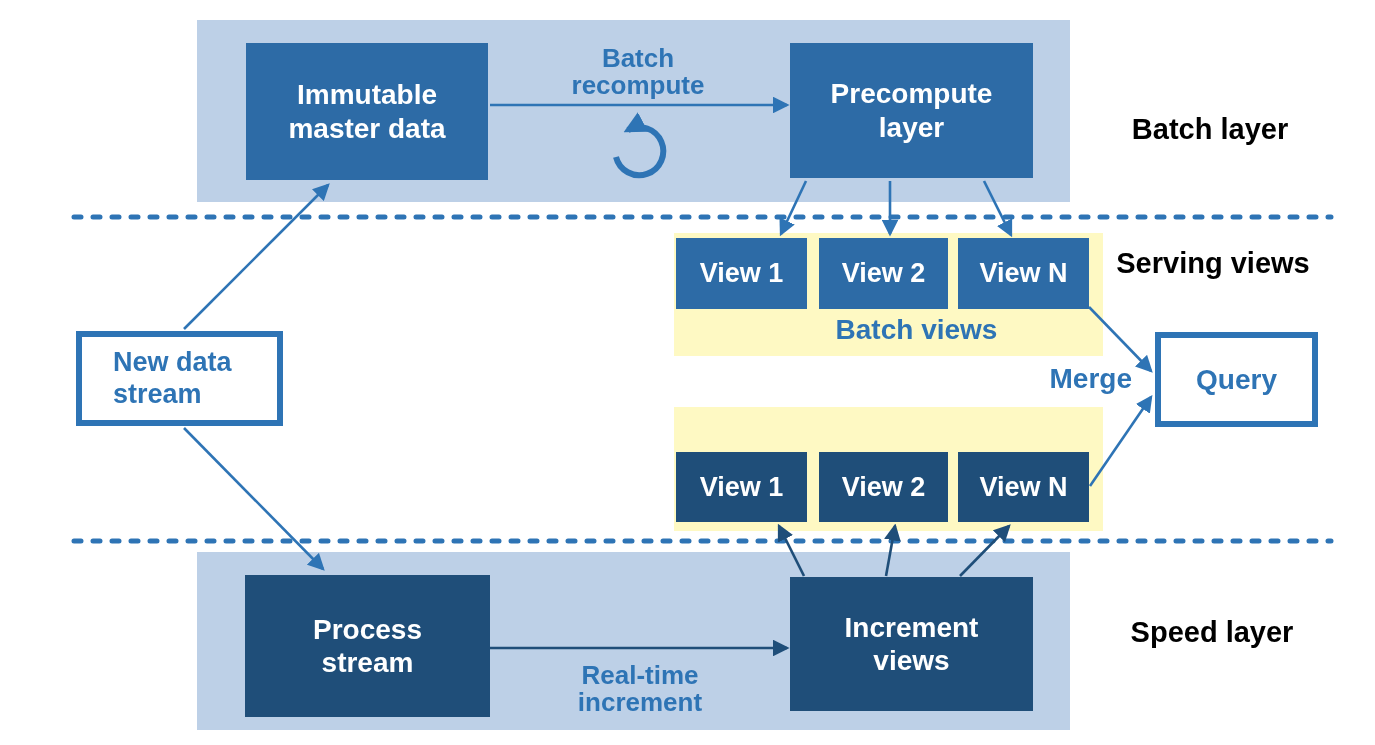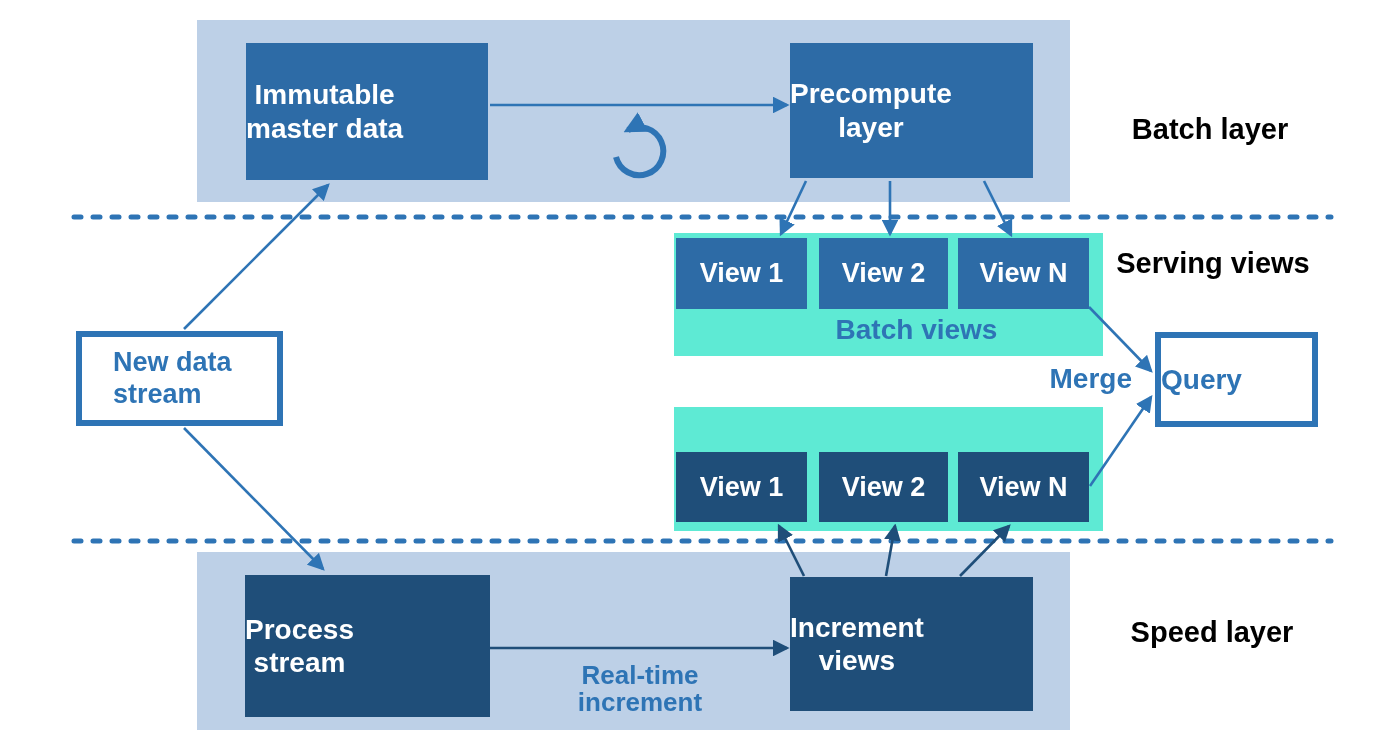--- a/index.html
+++ b/index.html
@@ -2,31 +2,31 @@
 <html><head>
 <meta charset="utf-8">
 <style>
   html,body{margin:0;padding:0;background:#ffffff;}
   #stage{
     position:relative;width:1375px;height:745px;background:#ffffff;overflow:hidden;
     font-family:"Liberation Sans",sans-serif;font-weight:bold;
   }
   .band{position:absolute;background:#BDD0E7;}
   .node{
-    position:absolute;display:flex;align-items:center;justify-content:flex-start;
+    position:absolute;display:flex;align-items:center;justify-content:center;
     text-align:center;color:#ffffff;font-size:28px;line-height:1.18;
     white-space:pre-line;box-sizing:border-box;
   }
   .med{background:#2D6BA6;}
   .navy{background:#1F4E79;}
   .outline{
     background:#ffffff;border:6px solid #2E74B5;color:#2E74B5;
   }
   .outline.leftalign{justify-content:flex-start;text-align:left;padding-left:31px;}
-  .vcontainer{position:absolute;background:#5eead4;}
+  .vcontainer{position:absolute;background:#fef9c3;}
   .vbox{
     position:absolute;display:flex;align-items:center;justify-content:center;
     color:#ffffff;font-size:27px;
   }
   .vlabel{
     position:absolute;left:0;width:100%;text-align:center;font-size:28px;
   }
   .vlabel.blue{color:#2E74B5;}
   .vlabel.navy-t{color:#1F4E79;background:transparent;}
   .layer-label{
@@ -95,20 +95,22 @@
     </div>
     <div class="vbox navy" style="left:284px;top:45px;width:131px;height:70px;">
       <span>View N</span>
     </div>
   </div>
 
   <div class="layer-label" style="left:1060px;top:113px;">Batch layer</div>
   <div class="layer-label" style="left:1063px;top:247px;">Serving views</div>
   <div class="layer-label" style="left:1062px;top:616px;">Speed layer</div>
 
+  <div class="edge-label" style="left:538px;top:45px;width:200px;">Batch
+recompute</div>
   <div class="edge-label" style="left:540px;top:662px;width:200px;">Real-time
 increment</div>
   <div class="edge-label" id="lbl-merge" style="left:1012px;top:364px;width:120px;">Merge</div>
 
   <svg id="arrows" width="1375" height="745" viewBox="0 0 1375 745">
     <defs>
       <marker id="ah-b" viewBox="0 0 10 10" refX="8.5" refY="5" markerWidth="6.5" markerHeight="6.5" orient="auto">
         <path d="M0,0 L10,5 L0,10 Z" fill="#2E74B5"></path>
       </marker>
       <marker id="ah-n" viewBox="0 0 10 10" refX="8.5" refY="5" markerWidth="6.5" markerHeight="6.5" orient="auto">

